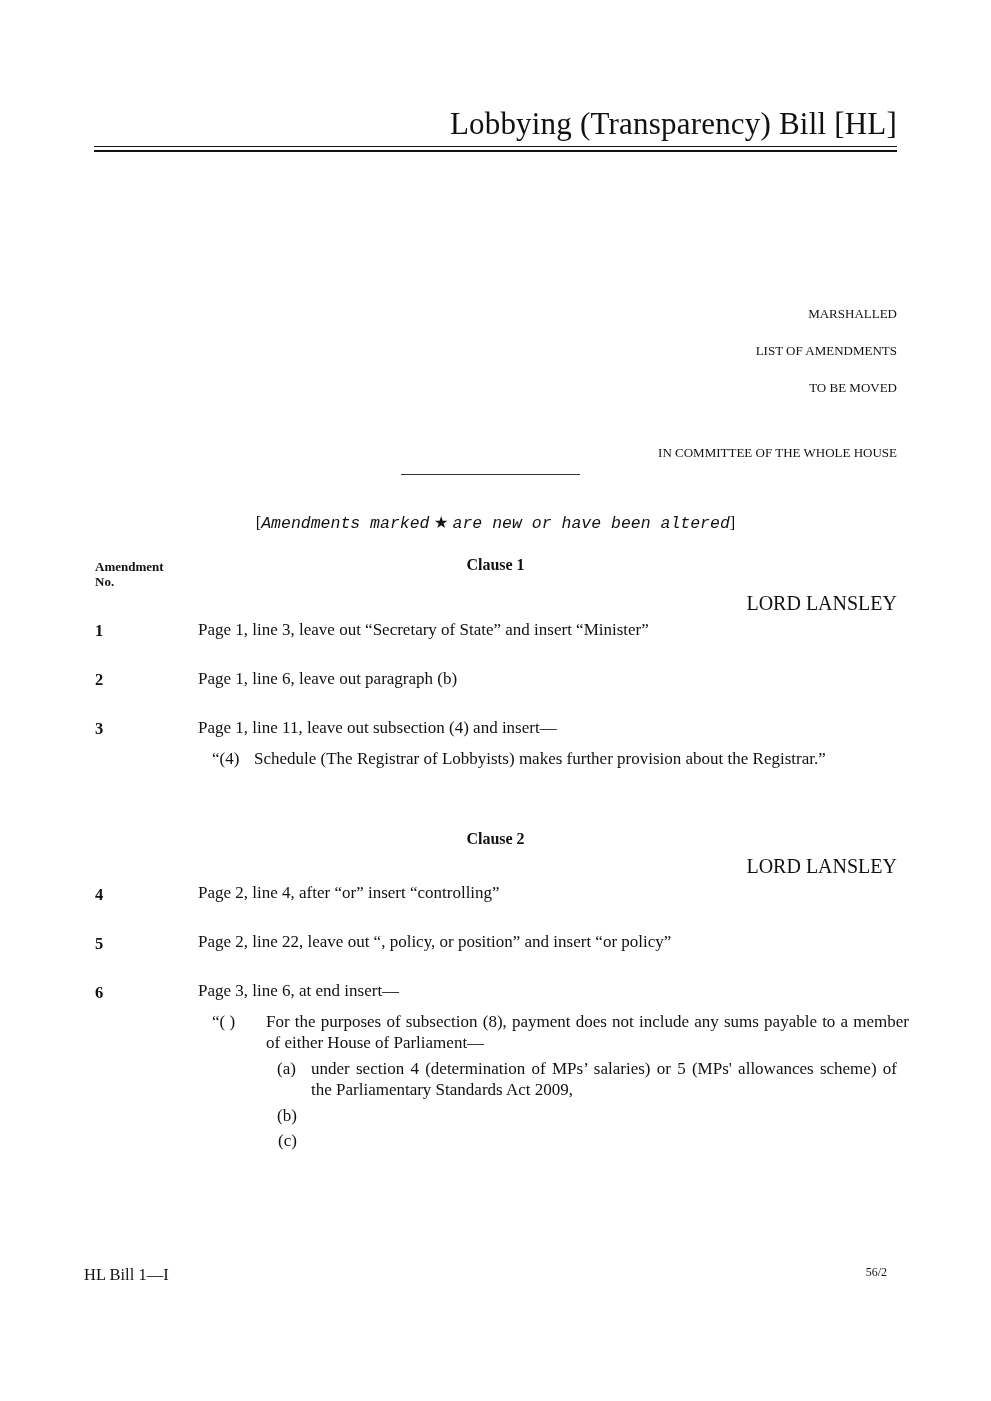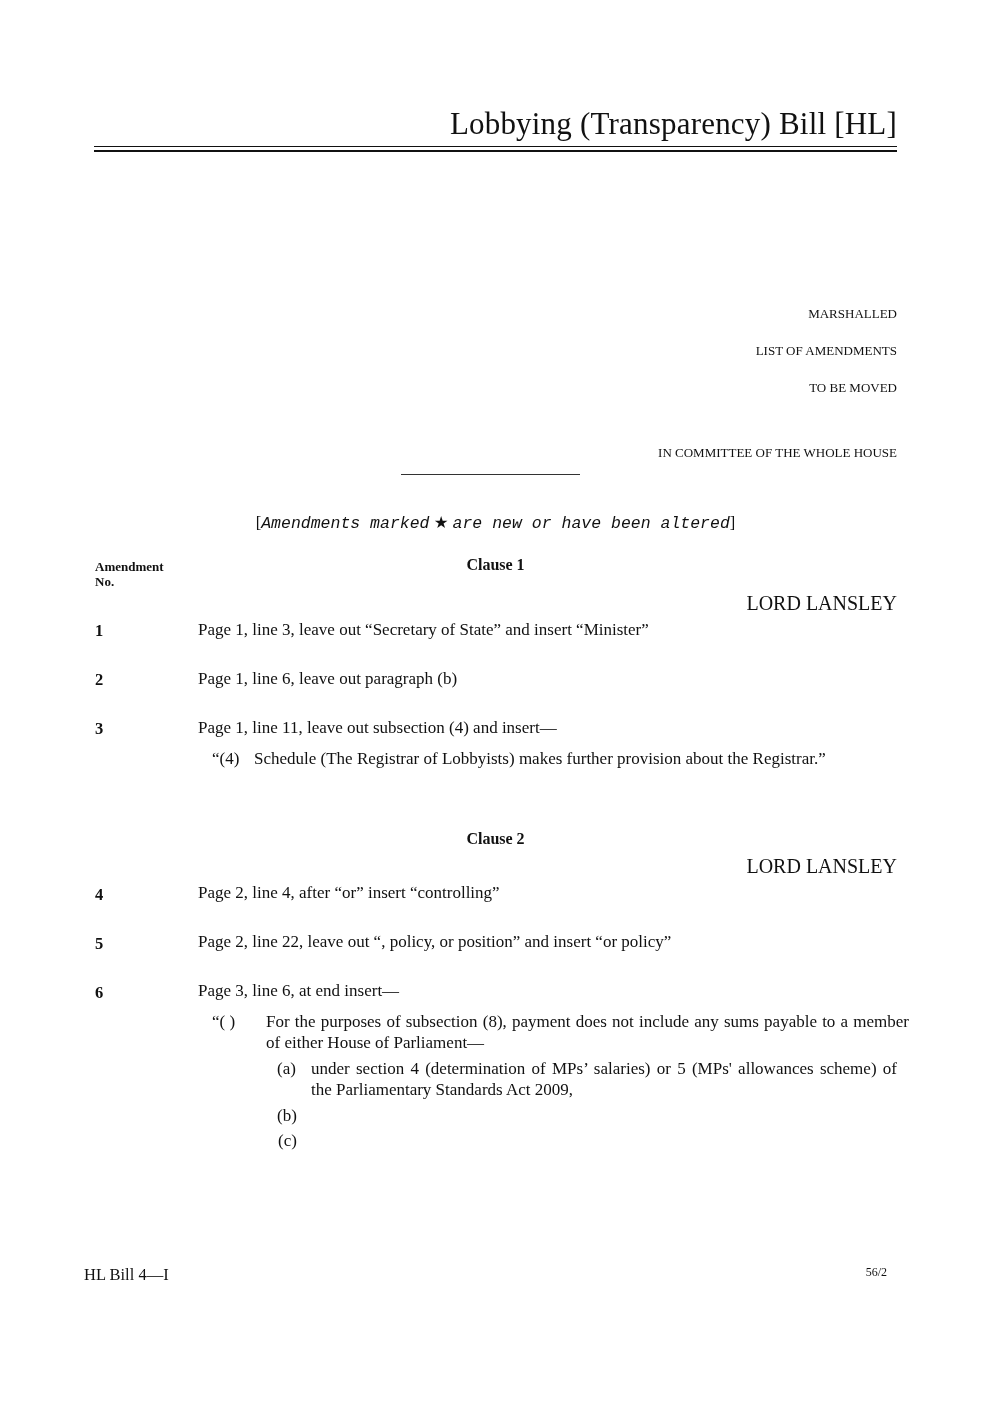--- a/index.html
+++ b/index.html
@@ -88,14 +88,14 @@
   <div class="qtext" style="left:42px; top:0; width:643px; text-align:justify; text-align-last:left;margin-left:12px;">For the purposes of subsection (8), payment does not include any sums payable to a member of either House of Parliament—</div>
 
   <span class="qlabel" style="left:65px; top:47px;">(a)</span>
   <div class="qtext" style="left:99px; top:47px; width:586px; text-align:justify; text-align-last:left;">under section 4 (determination of MPs’ salaries) or 5 (MPs' allowances scheme) of the Parliamentary Standards Act 2009,</div>
 
   <span class="qlabel" style="left:65px; top:94px;">(b)</span>
 
   <span class="qlabel" style="left:66px; top:119px;">(c)</span>
 </div>
 
-<div class="abs footer-left">HL Bill 4—I</div>
+<div class="abs footer-left">HL Bill 1—I</div>
 <div class="abs footer-right">56/2</div>
 
 </body></html>

